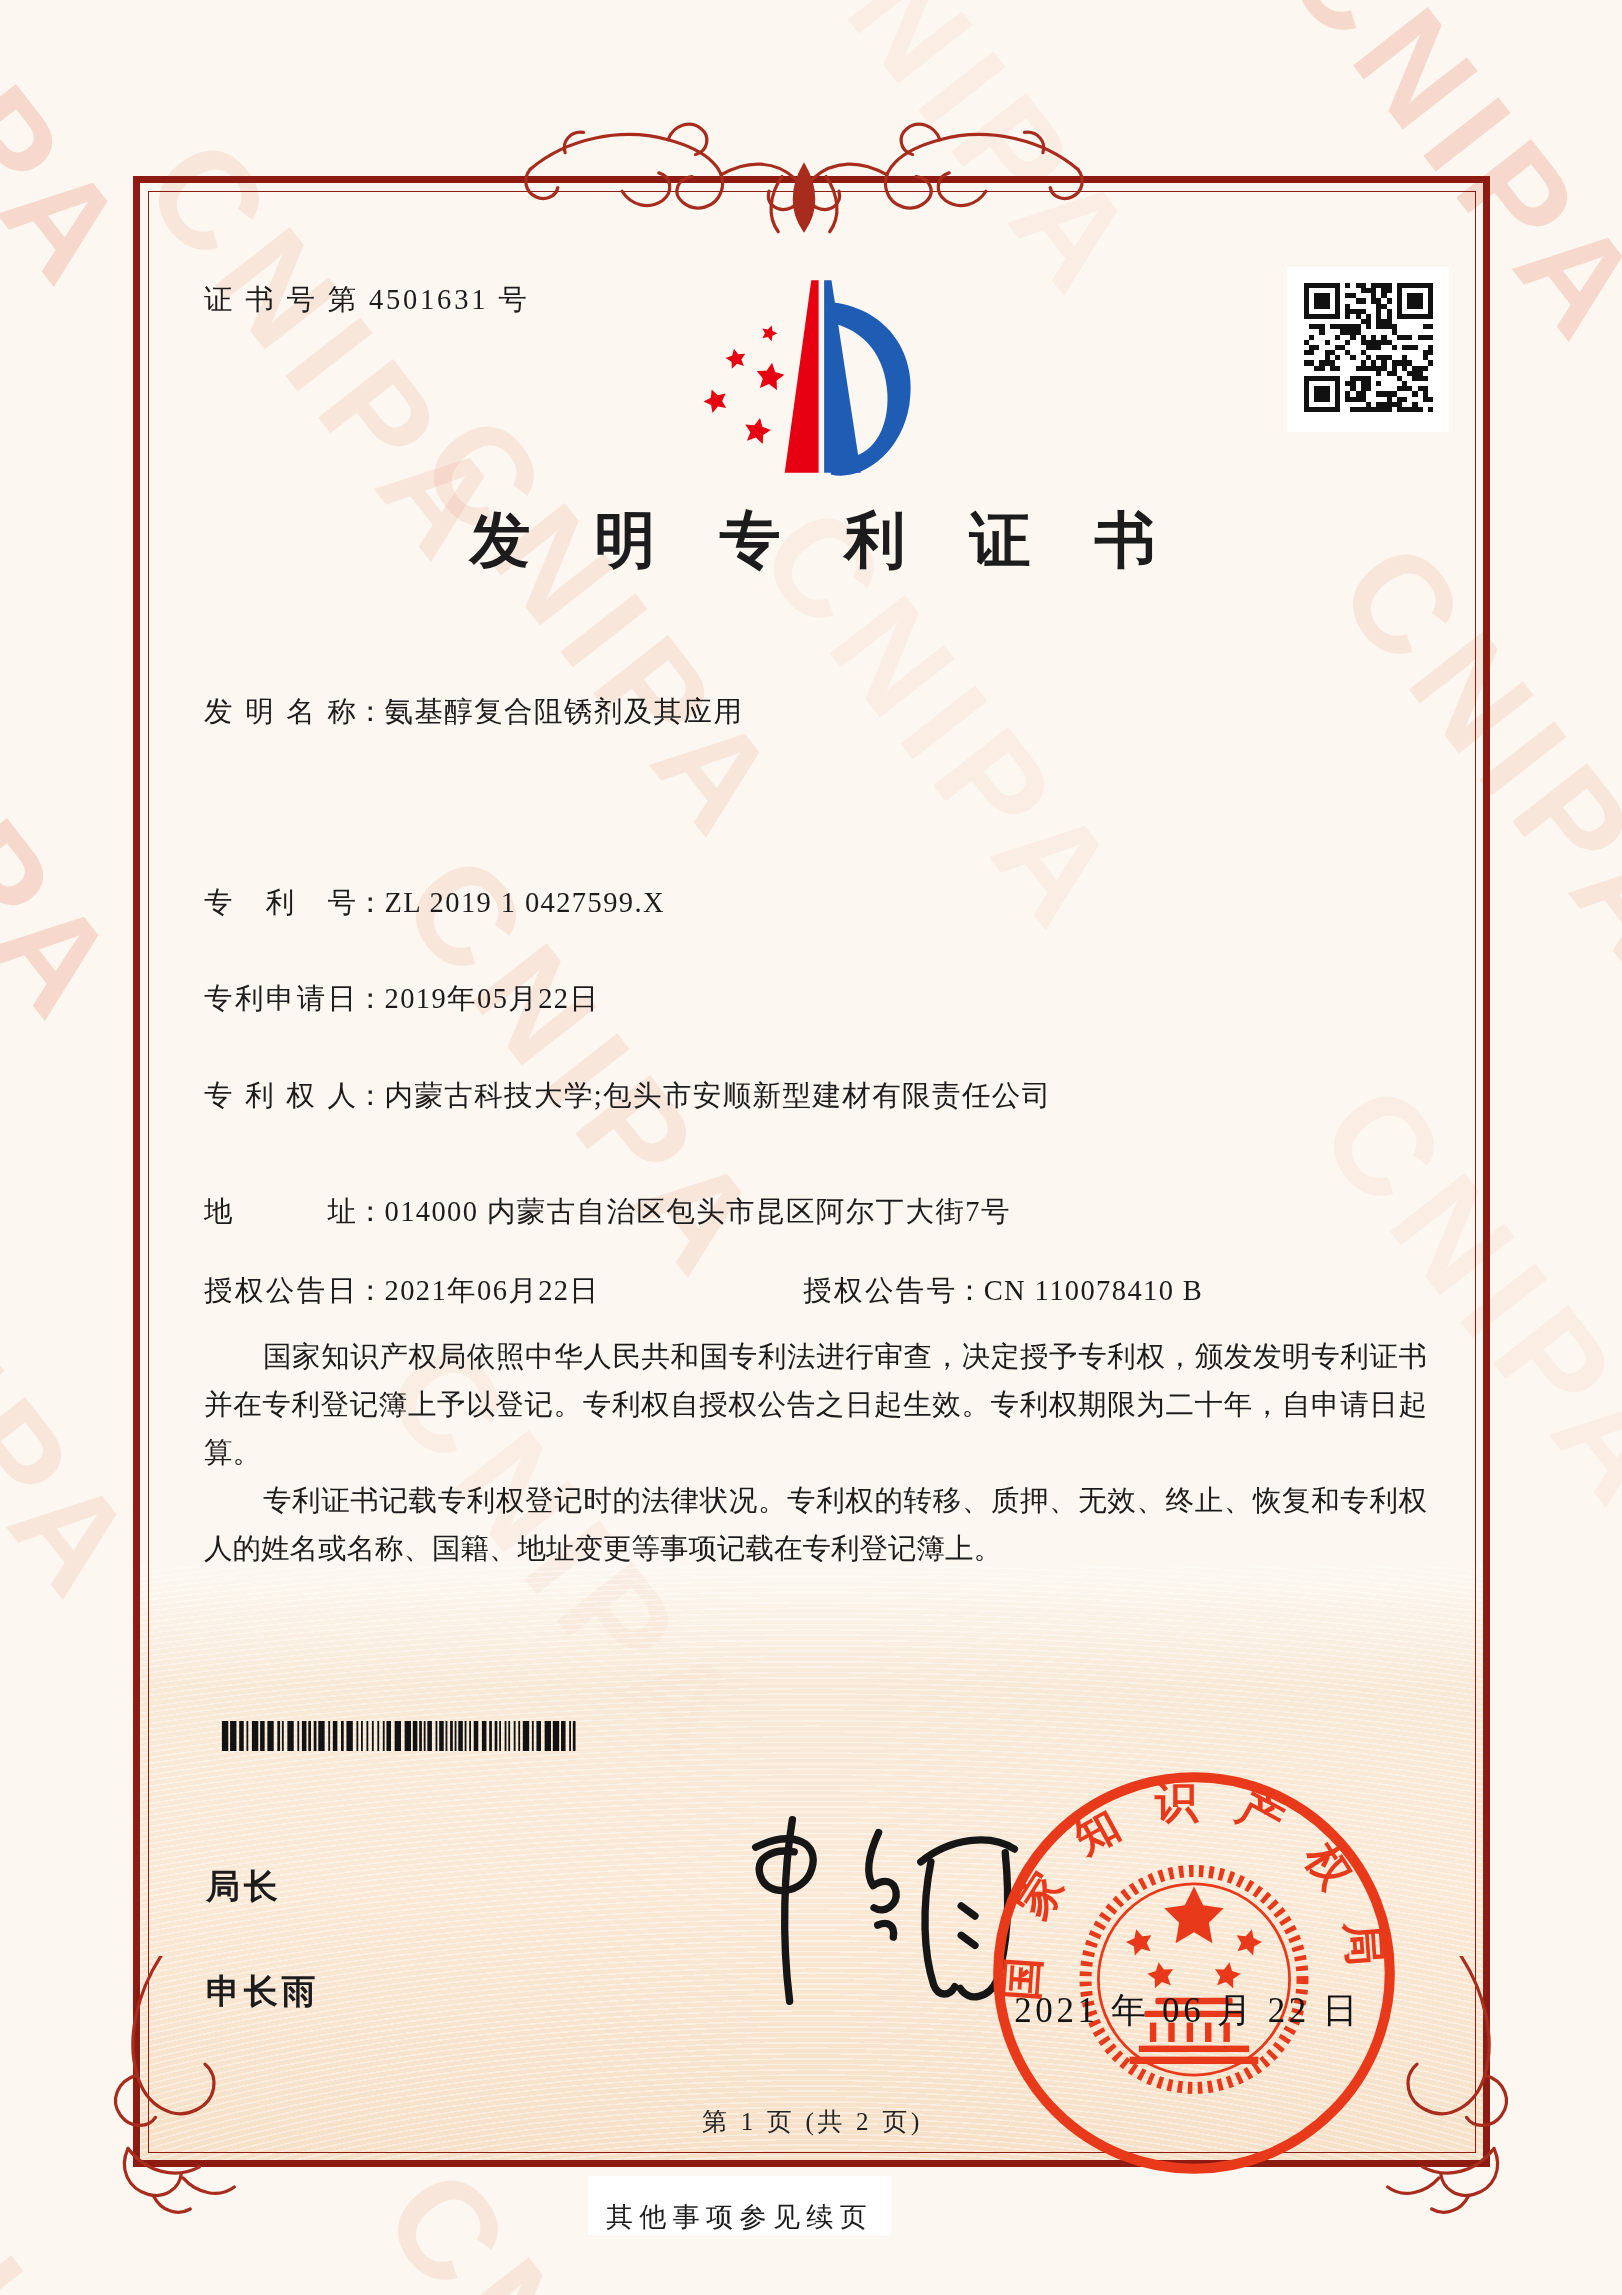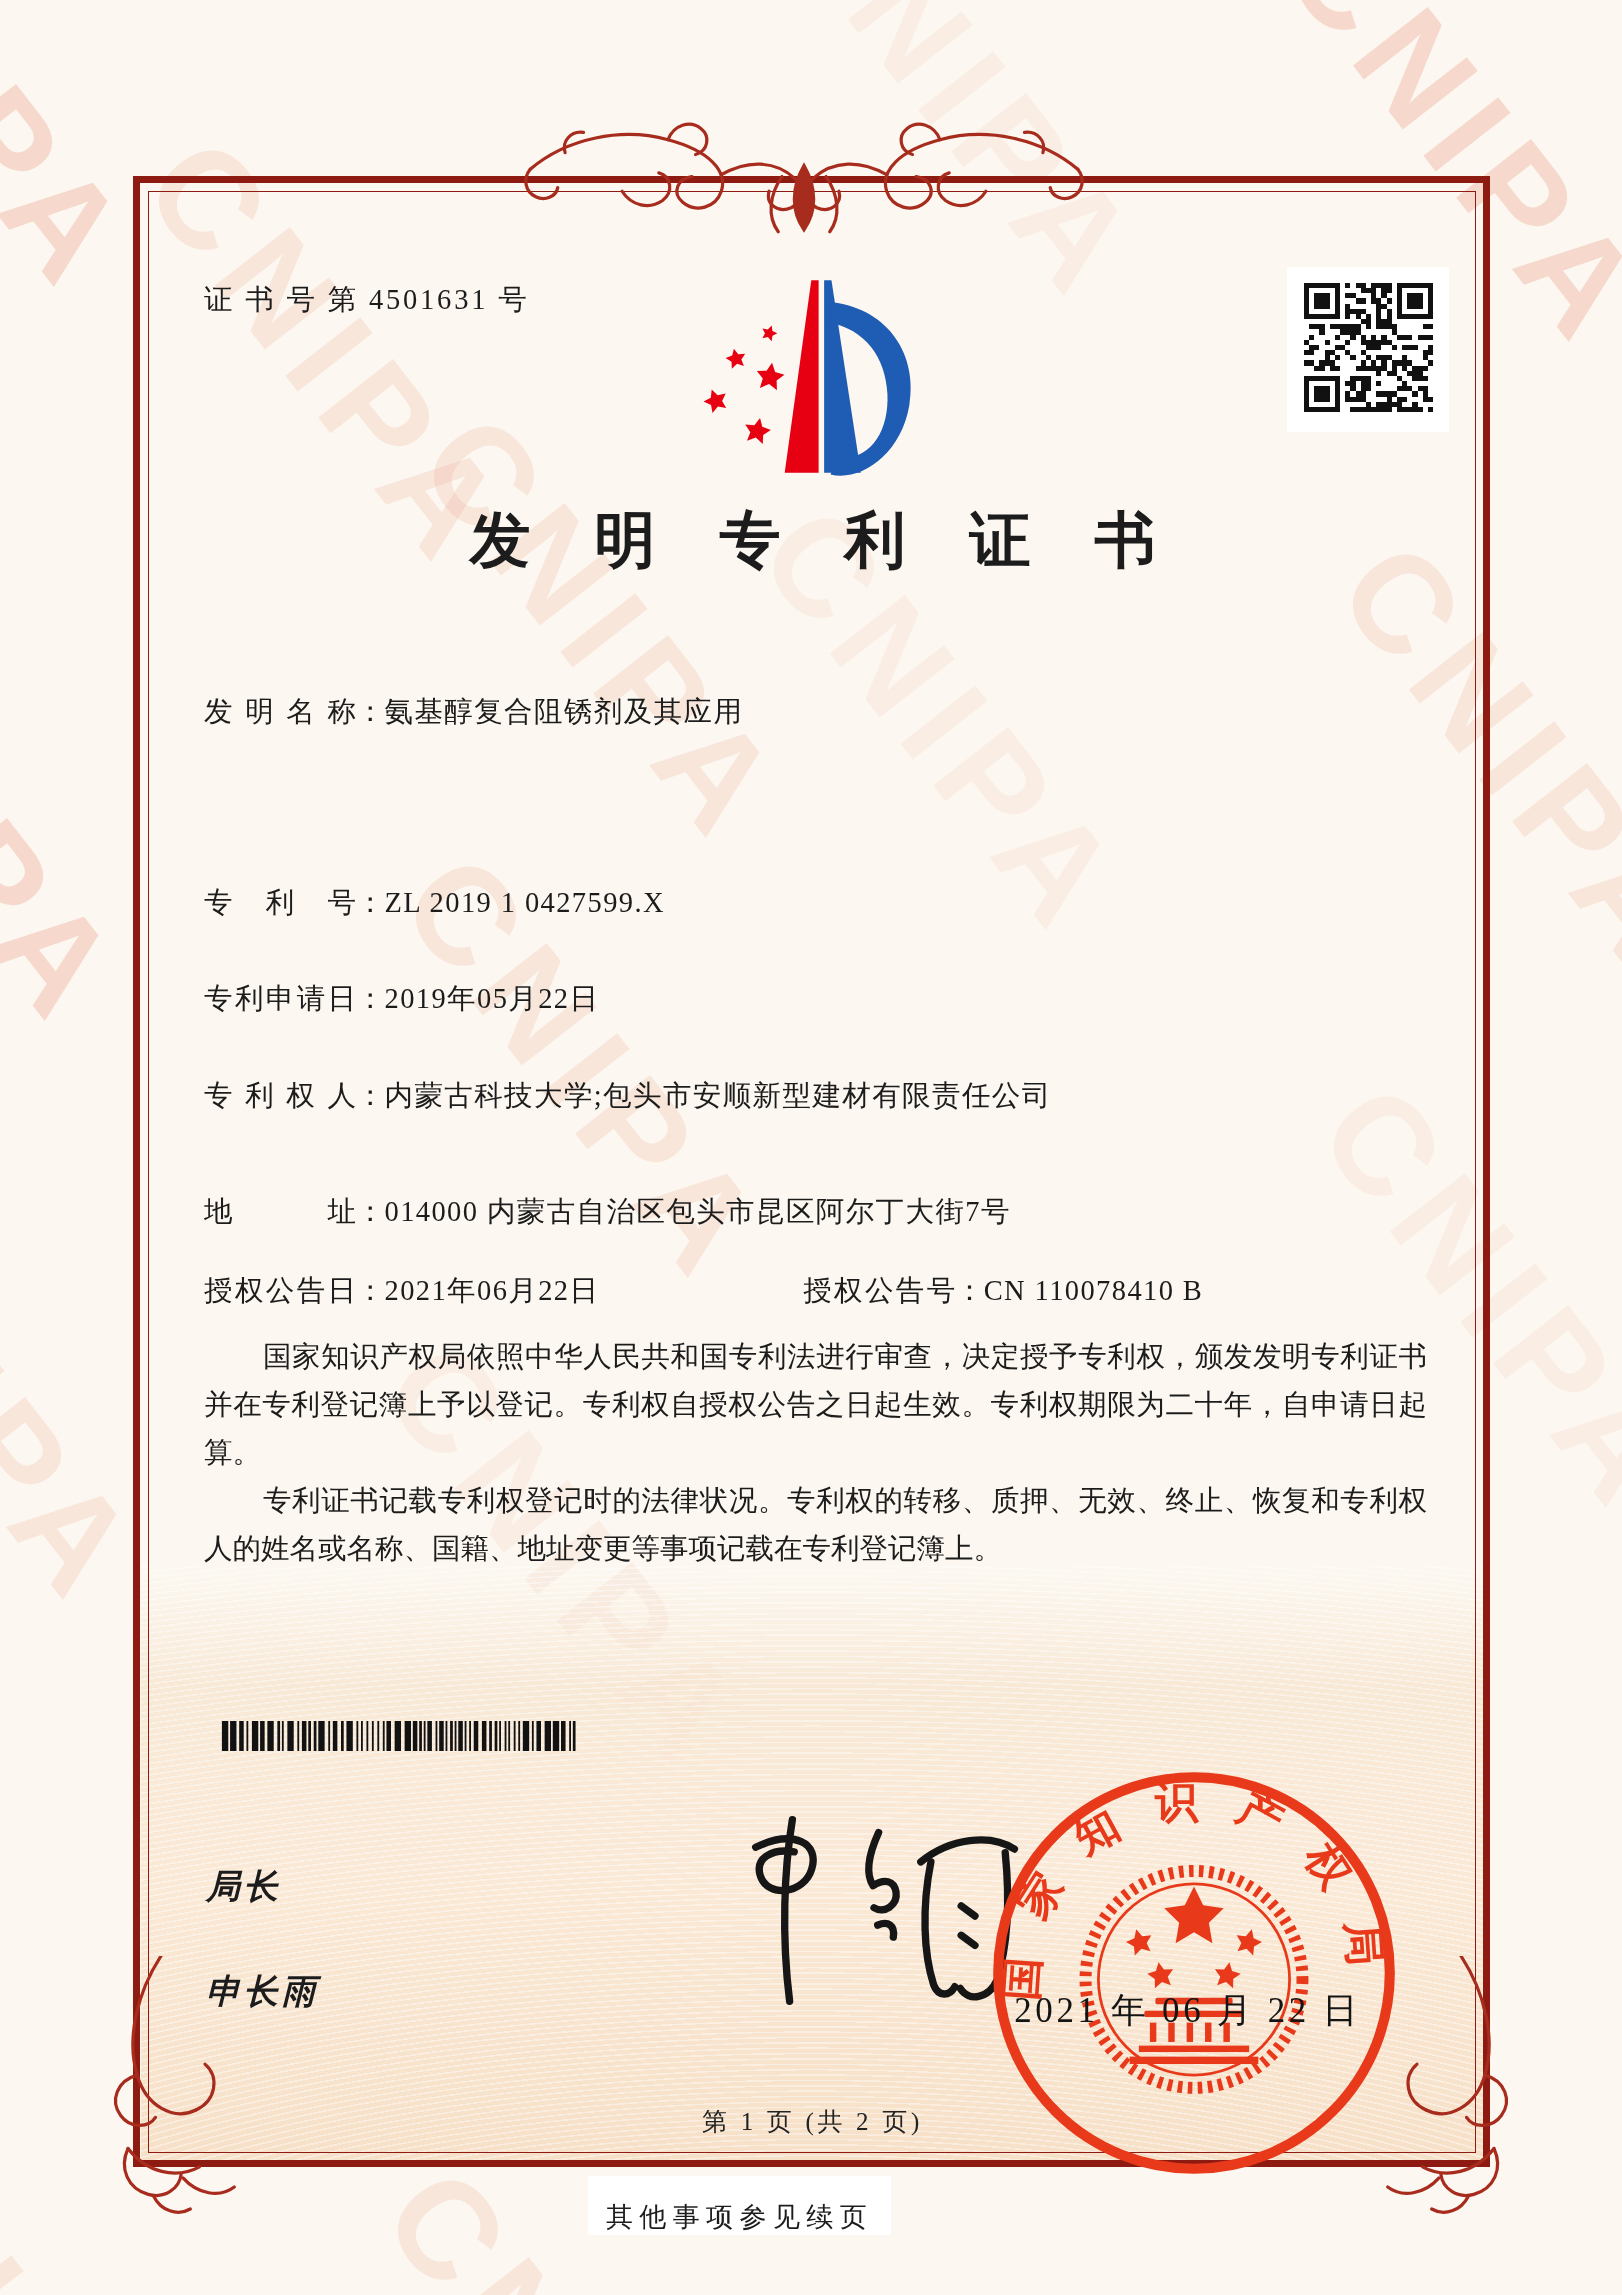--- a/index.html
+++ b/index.html
@@ -69,21 +69,21 @@
   
   .body-text{
     position:absolute; left:204px; top:1333px; width:1223px; z-index:2;
     font-size:28.5px; line-height:48px; text-align:justify;
   }
   .body-text p{margin:0; text-indent:59px;}
   
   .barcode{position:absolute; left:220px; top:1721px; width:362px; height:30px; z-index:2;}
   .director-title,.director-name{
     position:absolute; left:206px; z-index:2;
-    font-family:"Liberation Sans", sans-serif; font-weight:600; font-size:34px; letter-spacing:3.7px;font-style:italic;
+    font-family:"Liberation Sans", sans-serif; font-weight:600; font-size:34px; letter-spacing:3.7px;
   }
   .director-title{top:1864px;} .director-name{top:1927px;margin-top:42px;}
   .signature{position:absolute; left:638px; top:1805px; z-index:2;}
   .seal{position:absolute; left:978px; top:1757px; z-index:2;}
   .page-info{
     position:absolute; left:141px; top:2105px; width:1343px; z-index:2;
     text-align:center; font-size:25px; letter-spacing:3.7px; color:#222;
   }
   .cont-strip{
     position:absolute; left:588px; top:2176px; width:303px; height:59px; z-index:2;

